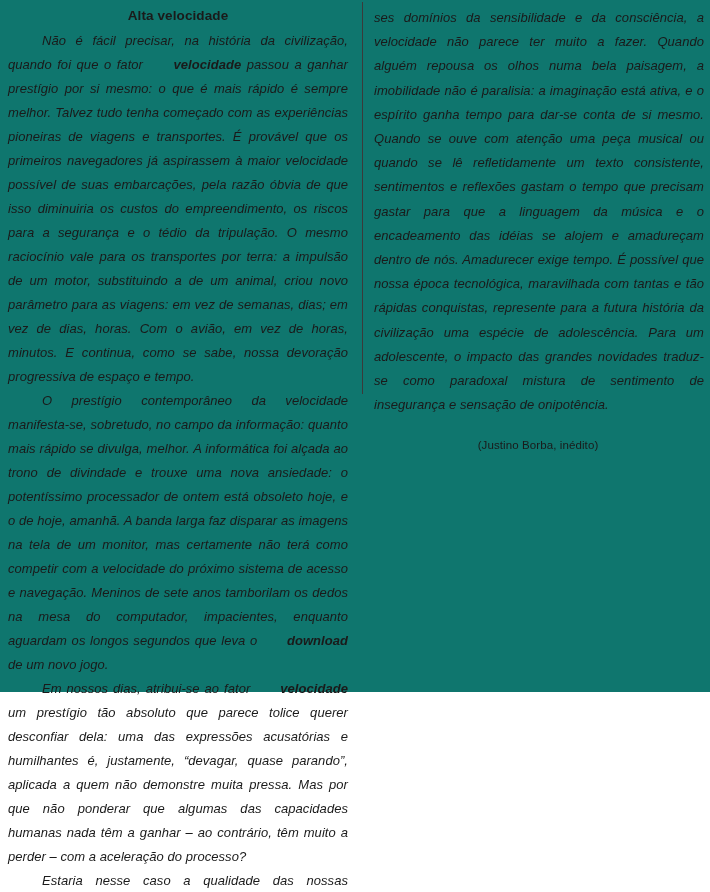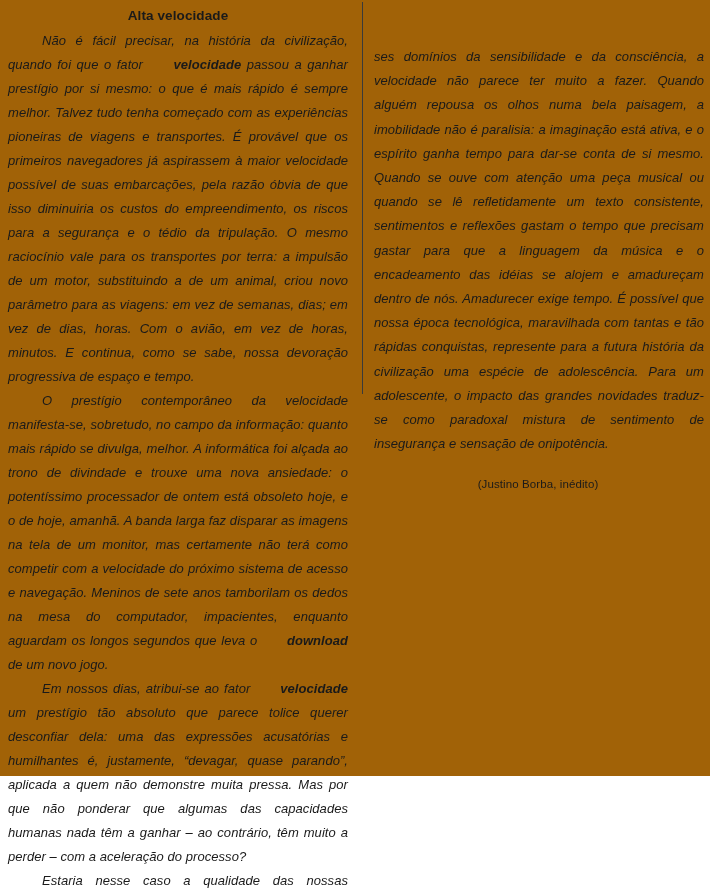--- a/index.html
+++ b/index.html
@@ -10,35 +10,34 @@
   body {
     width: 710px;
     height: 892px;
     font-family: "Liberation Sans", sans-serif;
     color: #1a1a1a;
     overflow: hidden;
   }
   .page {
     position: relative;
     width: 710px;
-    height: 776px;
-    background: #a16207;
+    height: 692px;
+    background: #0f766e;
   }
   .column {
     position: absolute;
     top: 0;
   }
   .col-left {
     left: 8px;
     width: 340px;
   }
   .col-right {
     left: 374px;
     width: 330px;
-    margin-top: 39px;
   }
   .divider {
     position: absolute;
     left: 362px;
     top: 2px;
     width: 1px;
     height: 392px;
     background: #3a3a3a;
   }
   .doc-title {

